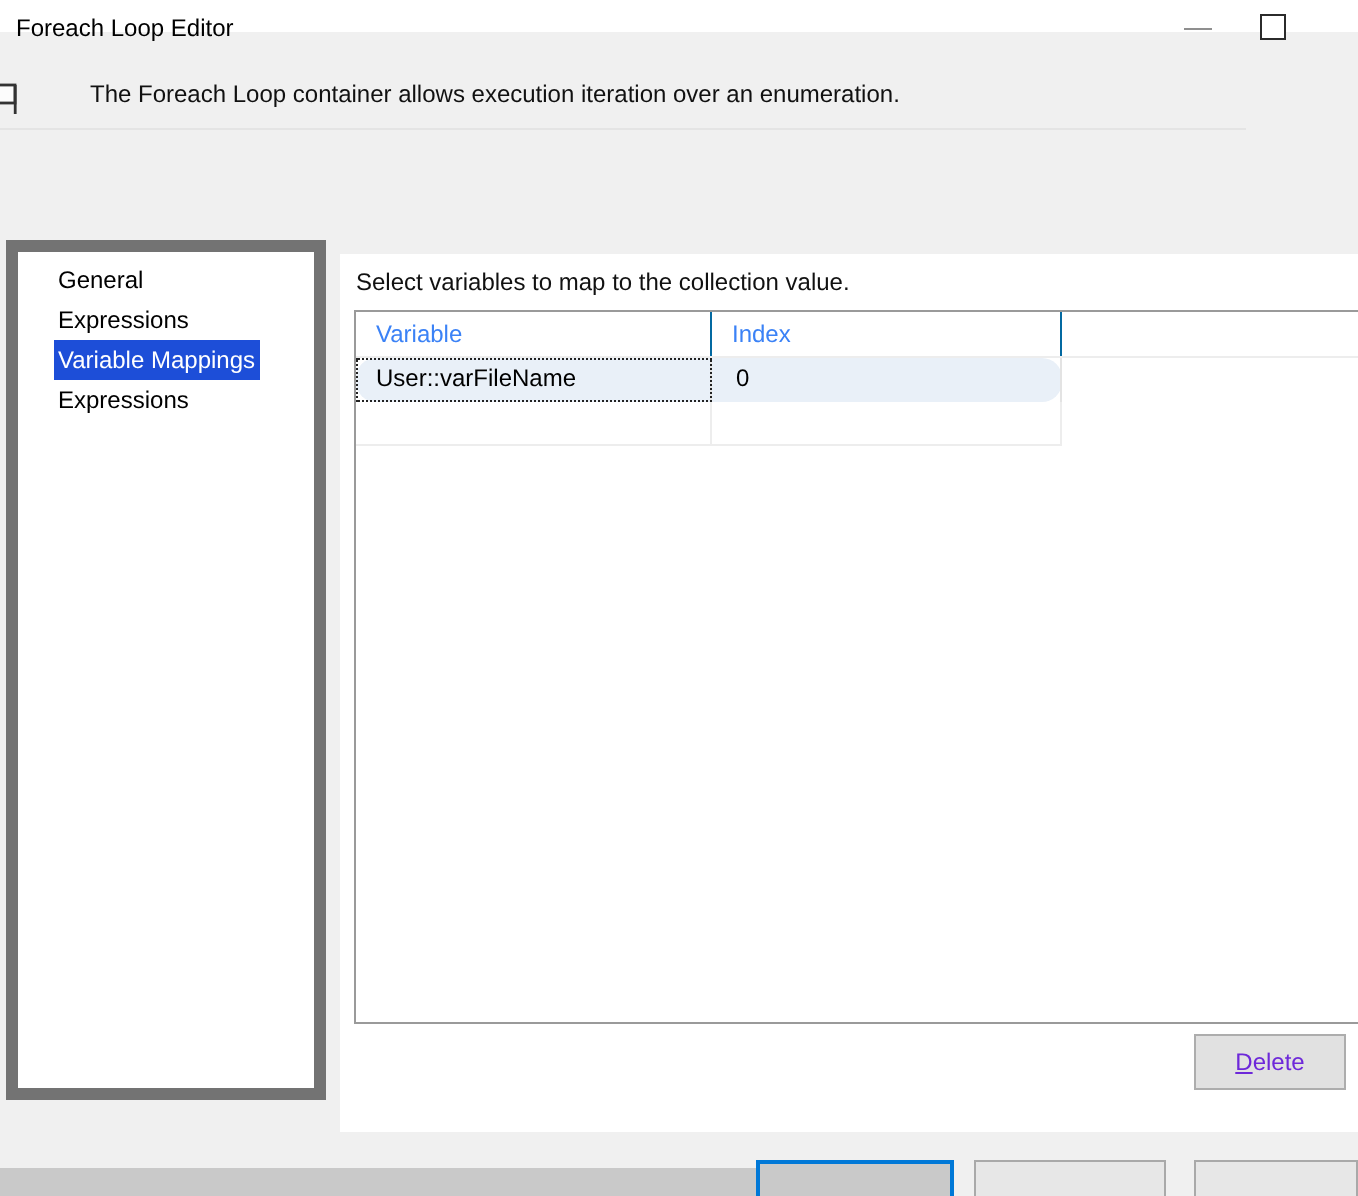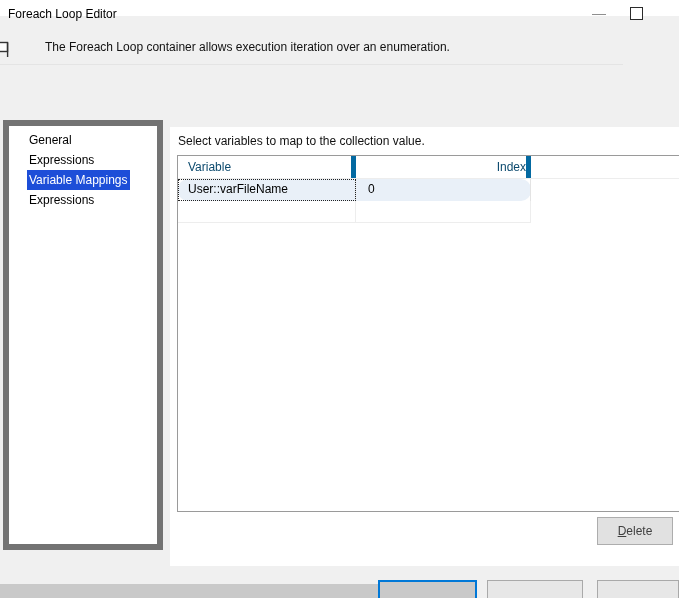--- a/index.html
+++ b/index.html
@@ -30,36 +30,36 @@
   .side-item.selected .lbl { background:#1d4ed8; color:#ffffff; }
   
   .page { position:absolute; left:170px; top:127px; width:509px; height:439px; background:#ffffff; }
   .instruction { position:absolute; left:8px; top:7px; font-size:12px; color:#111; }
   .grid {
     position:absolute; left:7px; top:28px; width:502px; height:357px;
     background:#ffffff;
     border-top:1px solid #9a9a9a; border-left:1px solid #9a9a9a; border-bottom:1px solid #9a9a9a;
   }
   .g-header { display:flex; height:23px; border-bottom:1px solid #ededed; }
-  .g-hcell { line-height:22px; padding-left:10px; border-right:5px solid #0369a1; color:#0c4a6e; }
+  .g-hcell { line-height:22px; padding-left:10px; border-right:1px solid #0369a1; color:#3b82f6; }
   .g-hcell.c-var { width:178px; }
-  .g-hcell.c-idx { width:175px;text-align:right; }
+  .g-hcell.c-idx { width:175px; }
   .g-row { display:flex; width:353px; height:22px; }
   .g-row.selected { background:#e9f0f8;border-radius:10px; }
   .g-cell { line-height:21px; padding-left:10px; border-right:1px solid #e3e3e3; }
   .g-cell.c-var { width:178px; }
   .g-cell.c-idx { width:175px; padding-left:12px; }
   .g-cell.focus-cell { outline:1px dotted #222; outline-offset:-1px; }
   .g-row.empty { border-bottom:1px solid #ededed; }
   .g-row.empty .g-cell { border-right:1px solid #ededed; }
   
   .delete-btn {
     position:absolute; left:597px; top:517px; width:76px; height:28px;
     background:#e1e1e1; border:1px solid #adadad;
-    font-family:"Liberation Sans", sans-serif; font-size:12px; color:#404040;
+    font-family:"Liberation Sans", sans-serif; font-size:12px; color:#6d28d9;
     text-align:center; line-height:26px; cursor:default;
   }
   
   .bottom-edge-band { position:absolute; left:0; top:584px; width:477px; height:14px; background:#c9c9c9; }
   .pbtn { position:absolute; top:580px; height:20px; cursor:default; }
   .pbtn.default { left:378px; width:99px; background:#c9c9c9; border:2px solid #0078d7; }
   .pbtn.plain   { background:#e7e7e7; border:1px solid #a9a9a9; }
   .pbtn.p2 { left:487px; width:96px; }
   .pbtn.p3 { left:597px; width:82px; }
 </style>

